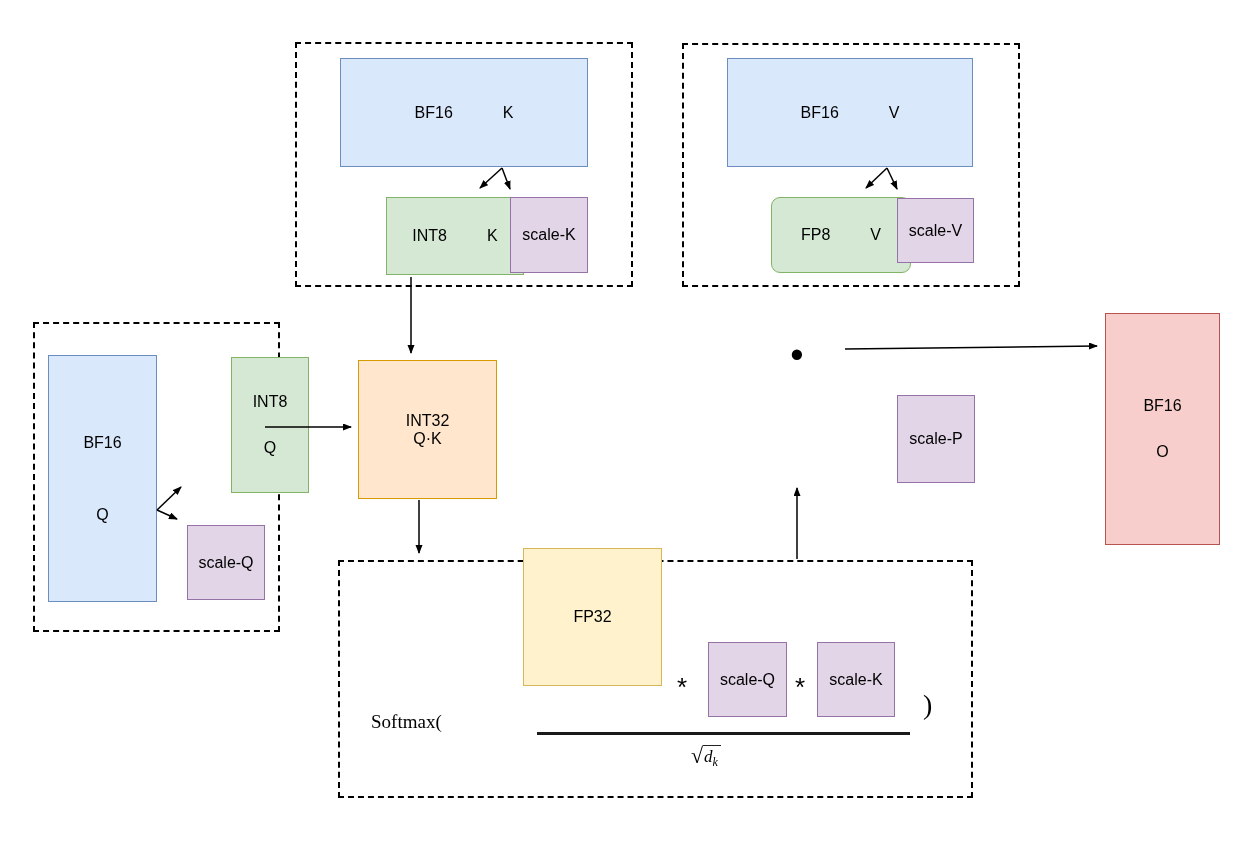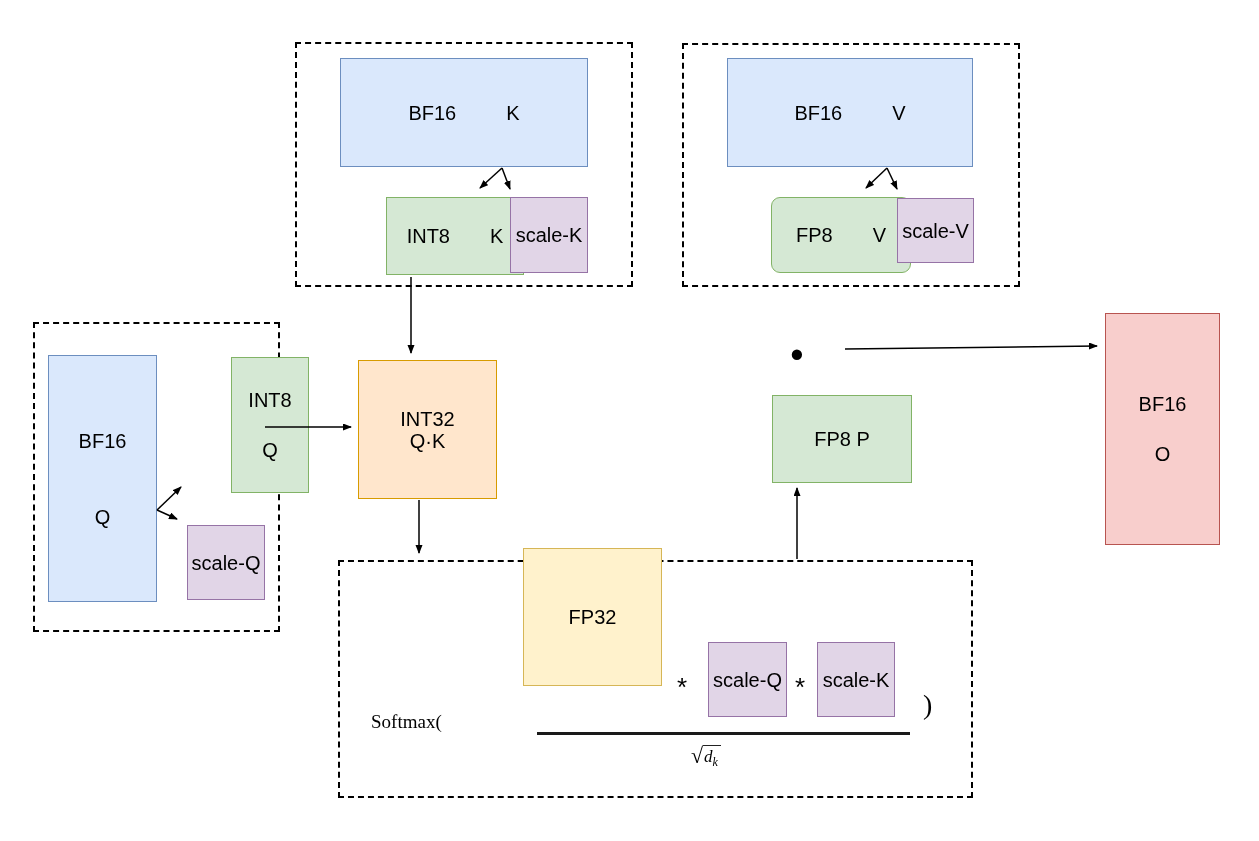--- a/index.html
+++ b/index.html
@@ -18,21 +18,21 @@
     border: 2.5px dashed #000;
     background: transparent;
   }
   .box {
     position: absolute;
     box-sizing: border-box;
     border: 1.5px solid #000;
     display: flex;
     align-items: center;
     justify-content: center;
-    font-size: 20px;
+    font-size: 16px;
     line-height: 1.1;
     text-align: right;
   }
   .box.row { flex-direction: row; }
   .box.col { flex-direction: column; }
   .gap50 { gap: 50px; }
   .gap40 { gap: 40px; }
   .vgap54 { gap: 54px; }
   .vgap28 { gap: 28px; }
   .vgap26 { }
@@ -168,22 +168,22 @@
   <div class="box purple" style="left:817px; top:642px; width:78px; height:75px;">
     <span>scale-K</span>
   </div>
   <div class="frac-bar"></div>
   <div class="sqrt">
     <span class="radical">√</span>
       <span class="radicand"><span>d</span><sub>k</sub></span>
   </div>
   <div class="close-paren">)</div>
 
-  <div class="box green" style="left:728px; top:395px; width:140px; height:88px;">
-    <span>FP8 P</span>
+  <div class="box purple" style="left:897px; top:395px; width:78px; height:88px;">
+    <span>scale-P</span>
   </div>
 
   <div class="dot-op">•</div>
 
   <div class="box col vgap28 red" style="left:1105px; top:313px; width:115px; height:232px;">
     <span>BF16</span>
     <span>O</span>
   </div>
 
   <svg class="arrows" width="1259" height="841" viewBox="0 0 1259 841">

